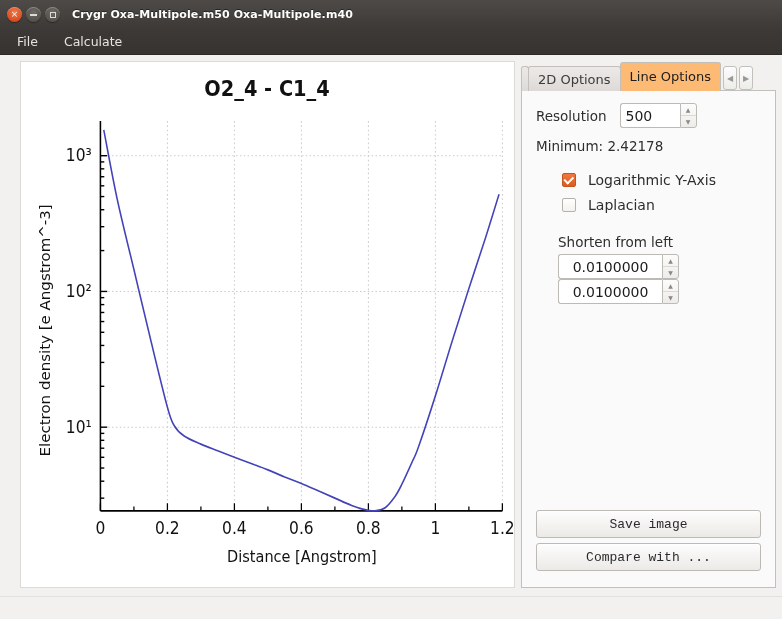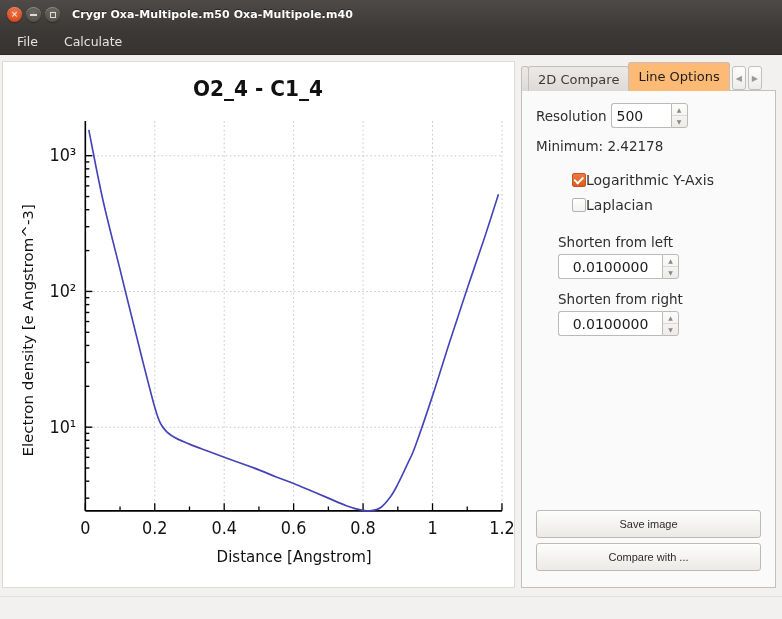--- a/index.html
+++ b/index.html
@@ -89,21 +89,21 @@
     padding: 3px 9px;
     border-radius: 2px;
     cursor: default;
     font-family: "DejaVu Sans", sans-serif;
   }
 
   
   .content {
     flex: 1;
     display: flex;
-    padding: 6px 6px 8px 2px;
+    padding: 6px 6px 8px 20px;
     box-sizing: border-box;
     gap: 6px;
     background: #f2f1f0;
     min-height: 0;
   }
 
   
   .plotwrap {
     flex: 1;
     background: #ffffff;
@@ -192,21 +192,21 @@
     position: relative;
     display: flex;
     flex-direction: column;
     min-height: 0;
     font-family: "DejaVu Sans", sans-serif;
   }
 
   .row-res {
     display: flex;
     align-items: center;
-    gap: 4px;
+    gap: 13px;
     margin-bottom: 10px;
   }
   .lbl {
     font-size: 13.5px;
     color: #2e2e2e;
     font-family: "DejaVu Sans", sans-serif;
   }
   .spin {
     display: flex;
     align-items: stretch;
@@ -251,22 +251,22 @@
   .minrow {
     font-size: 13.5px;
     color: #2e2e2e;
     margin-bottom: 18px;
   }
   .minrow .val { margin-left: 0; }
 
   .chk-row {
     display: flex;
     align-items: center;
-    gap: 0;
-    margin-left: 36px;
+    gap: 12px;
+    margin-left: 26px;
     margin-bottom: 9px;
   }
   .chkbox {
     width: 14px;
     height: 14px;
     border-radius: 2px;
     box-sizing: border-box;
     display: flex;
     align-items: center;
     justify-content: center;
@@ -306,23 +306,23 @@
     display: flex;
     flex-direction: column;
     gap: 5px;
     padding-bottom: 6px;
   }
   .btn {
     height: 26px;
     border: 1px solid #bdb9b5;
     border-radius: 3px;
     background: linear-gradient(to bottom, #fdfdfd 0%, #eceae7 100%);
-    font-size: 11px;
+    font-size: 13px;
     color: #2b2b2b;
-    font-family: Liberation Sans, sans-serif;
+    font-family: Liberation Mono, monospace;
     display: flex;
     align-items: center;
     justify-content: center;
     cursor: default;
     box-shadow: 0 1px 0 rgba(255,255,255,.7) inset;
   }
 
   .statusbar {
     height: 22px;
     flex: none;
@@ -443,21 +443,21 @@
 
         <text id="x-axis-title" class="ax-txt" x="290" y="466" text-anchor="middle" font-size="15">Distance [Angstrom]</text>
         <text id="y-axis-title" class="ax-txt" x="30" y="250" text-anchor="middle" font-size="14" transform="rotate(-90 30 250)">Electron density [e Angstrom^-3]</text>
       </svg>
     </div>
 
     <div class="sidepanel">
 
       <div class="tabstrip">
         <div class="tab partial"></div>
-        <div class="tab">2D Compare</div>
+        <div class="tab">2D Options</div>
         <div class="tab active">Line Options</div>
         <div class="tabarrows">
           <div class="tabarrow">◀</div>
           <div class="tabarrow">▶</div>
         </div>
       </div>
 
       <div class="tabpage">
 
         <div class="row-res">
@@ -491,21 +491,20 @@
           <div class="spin">
             <input class="w-wide" type="text" value="0.0100000" style="">
             <div class="spinbtns">
               <div>▲</div>
               <div>▼</div>
             </div>
           </div>
         </div>
 
         <div class="grp">
-          <div class="caption">Shorten from right</div>
           <div class="spin">
             <input class="w-wide" type="text" value="0.0100000" style="">
             <div class="spinbtns">
               <div>▲</div>
               <div>▼</div>
             </div>
           </div>
         </div>
 
         <div class="btncol">

